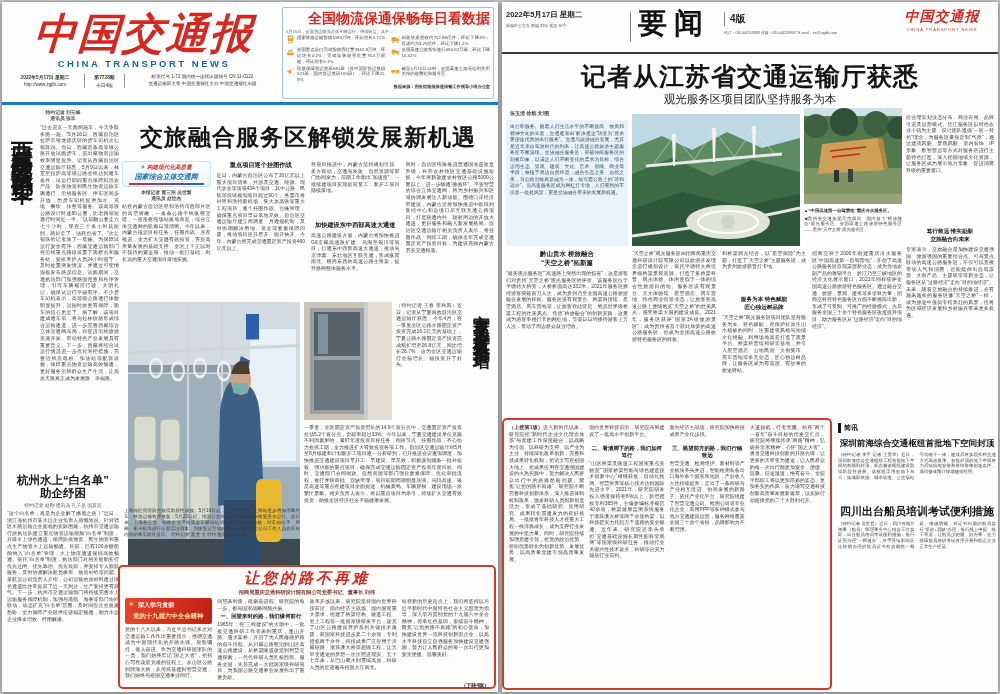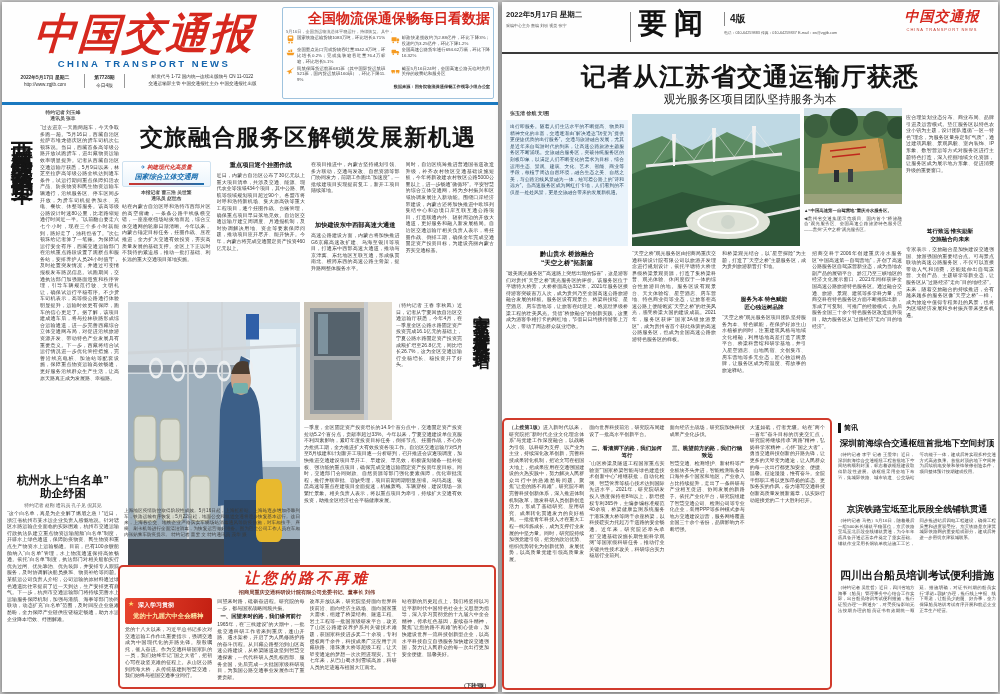--- a/index.html
+++ b/index.html
@@ -355,22 +355,18 @@
       </div>
     </div>
 
     <div class="abs" style="left:336px;top:414px;width:158px;height:274px;">
       <div style="font-size:7px;font-weight:bold;color:#111;border-left:3px solid #111;padding-left:3px;display:inline-block;">简讯</div>
       <div style="margin-top:4px;">
         <div class="shead" style="font-size:8.6px;">深圳前海综合交通枢纽首批地下空间封顶</div>
         <div class="jts" style="margin-top:2px;height:48px;column-count:2;column-gap:5px;">（特约记者 李宇 记者 王爱华）近日，深圳前海综合交通枢纽工程首批地下空间结构顺利封顶，标志着该枢纽建设取得阶段性进展。该枢纽采用全地下布置，集城际铁路、城市轨道、公交场站等功能于一体，建成后将实现多种交通方式高效换乘。首批封顶的地下空间将为后续机电安装和装饰装修创造条件，项目整体预计按期建成投用。</div>
       </div>
       <div style="margin-top:4px;">
-        <div class="shead" style="font-size:8.8px;">京滨铁路宝坻至北辰段全线铺轨贯通</div>
-        <div class="jts" style="margin-top:2px;height:46px;column-count:2;column-gap:5px;">（特约记者 马艳）5月16日，随着最后一组500米长钢轨平稳落位，京滨铁路宝坻至北辰段全线铺轨贯通，为今年年底具备开通运营条件奠定了坚实基础。铺轨作业采用长钢轨单枕法施工工艺，同步推进站后四电工程建设，确保工程质量和进度双受控。京滨铁路是京津冀城际铁路网的重要组成部分，建成后将进一步密切京津双城联系。</div>
-      </div>
-      <div style="margin-top:4px;">
         <div class="shead" style="font-size:11px;">四川出台船员培训考试便利措施</div>
         <div class="jts" style="margin-top:2px;height:52px;column-count:2;column-gap:5px;">（特约记者 吴世哲）近日，四川省地方海事（船员）管理事务中心结合工作实际，出台船员培训考试便利措施，推行证照办理“一网通办”，对受疫情影响无法按期办理的船员证书有效期统一顺延。措施明确，对证书到期的船员实行“承诺+容缺”办理，推行线上申报、线下寄递，让船员少跑腿、好办事，全力保障船员培训考试有序开展和航运企业正常生产经营。</div>
       </div>
     </div>
   </div>
 </div>
 
 </body></html>

